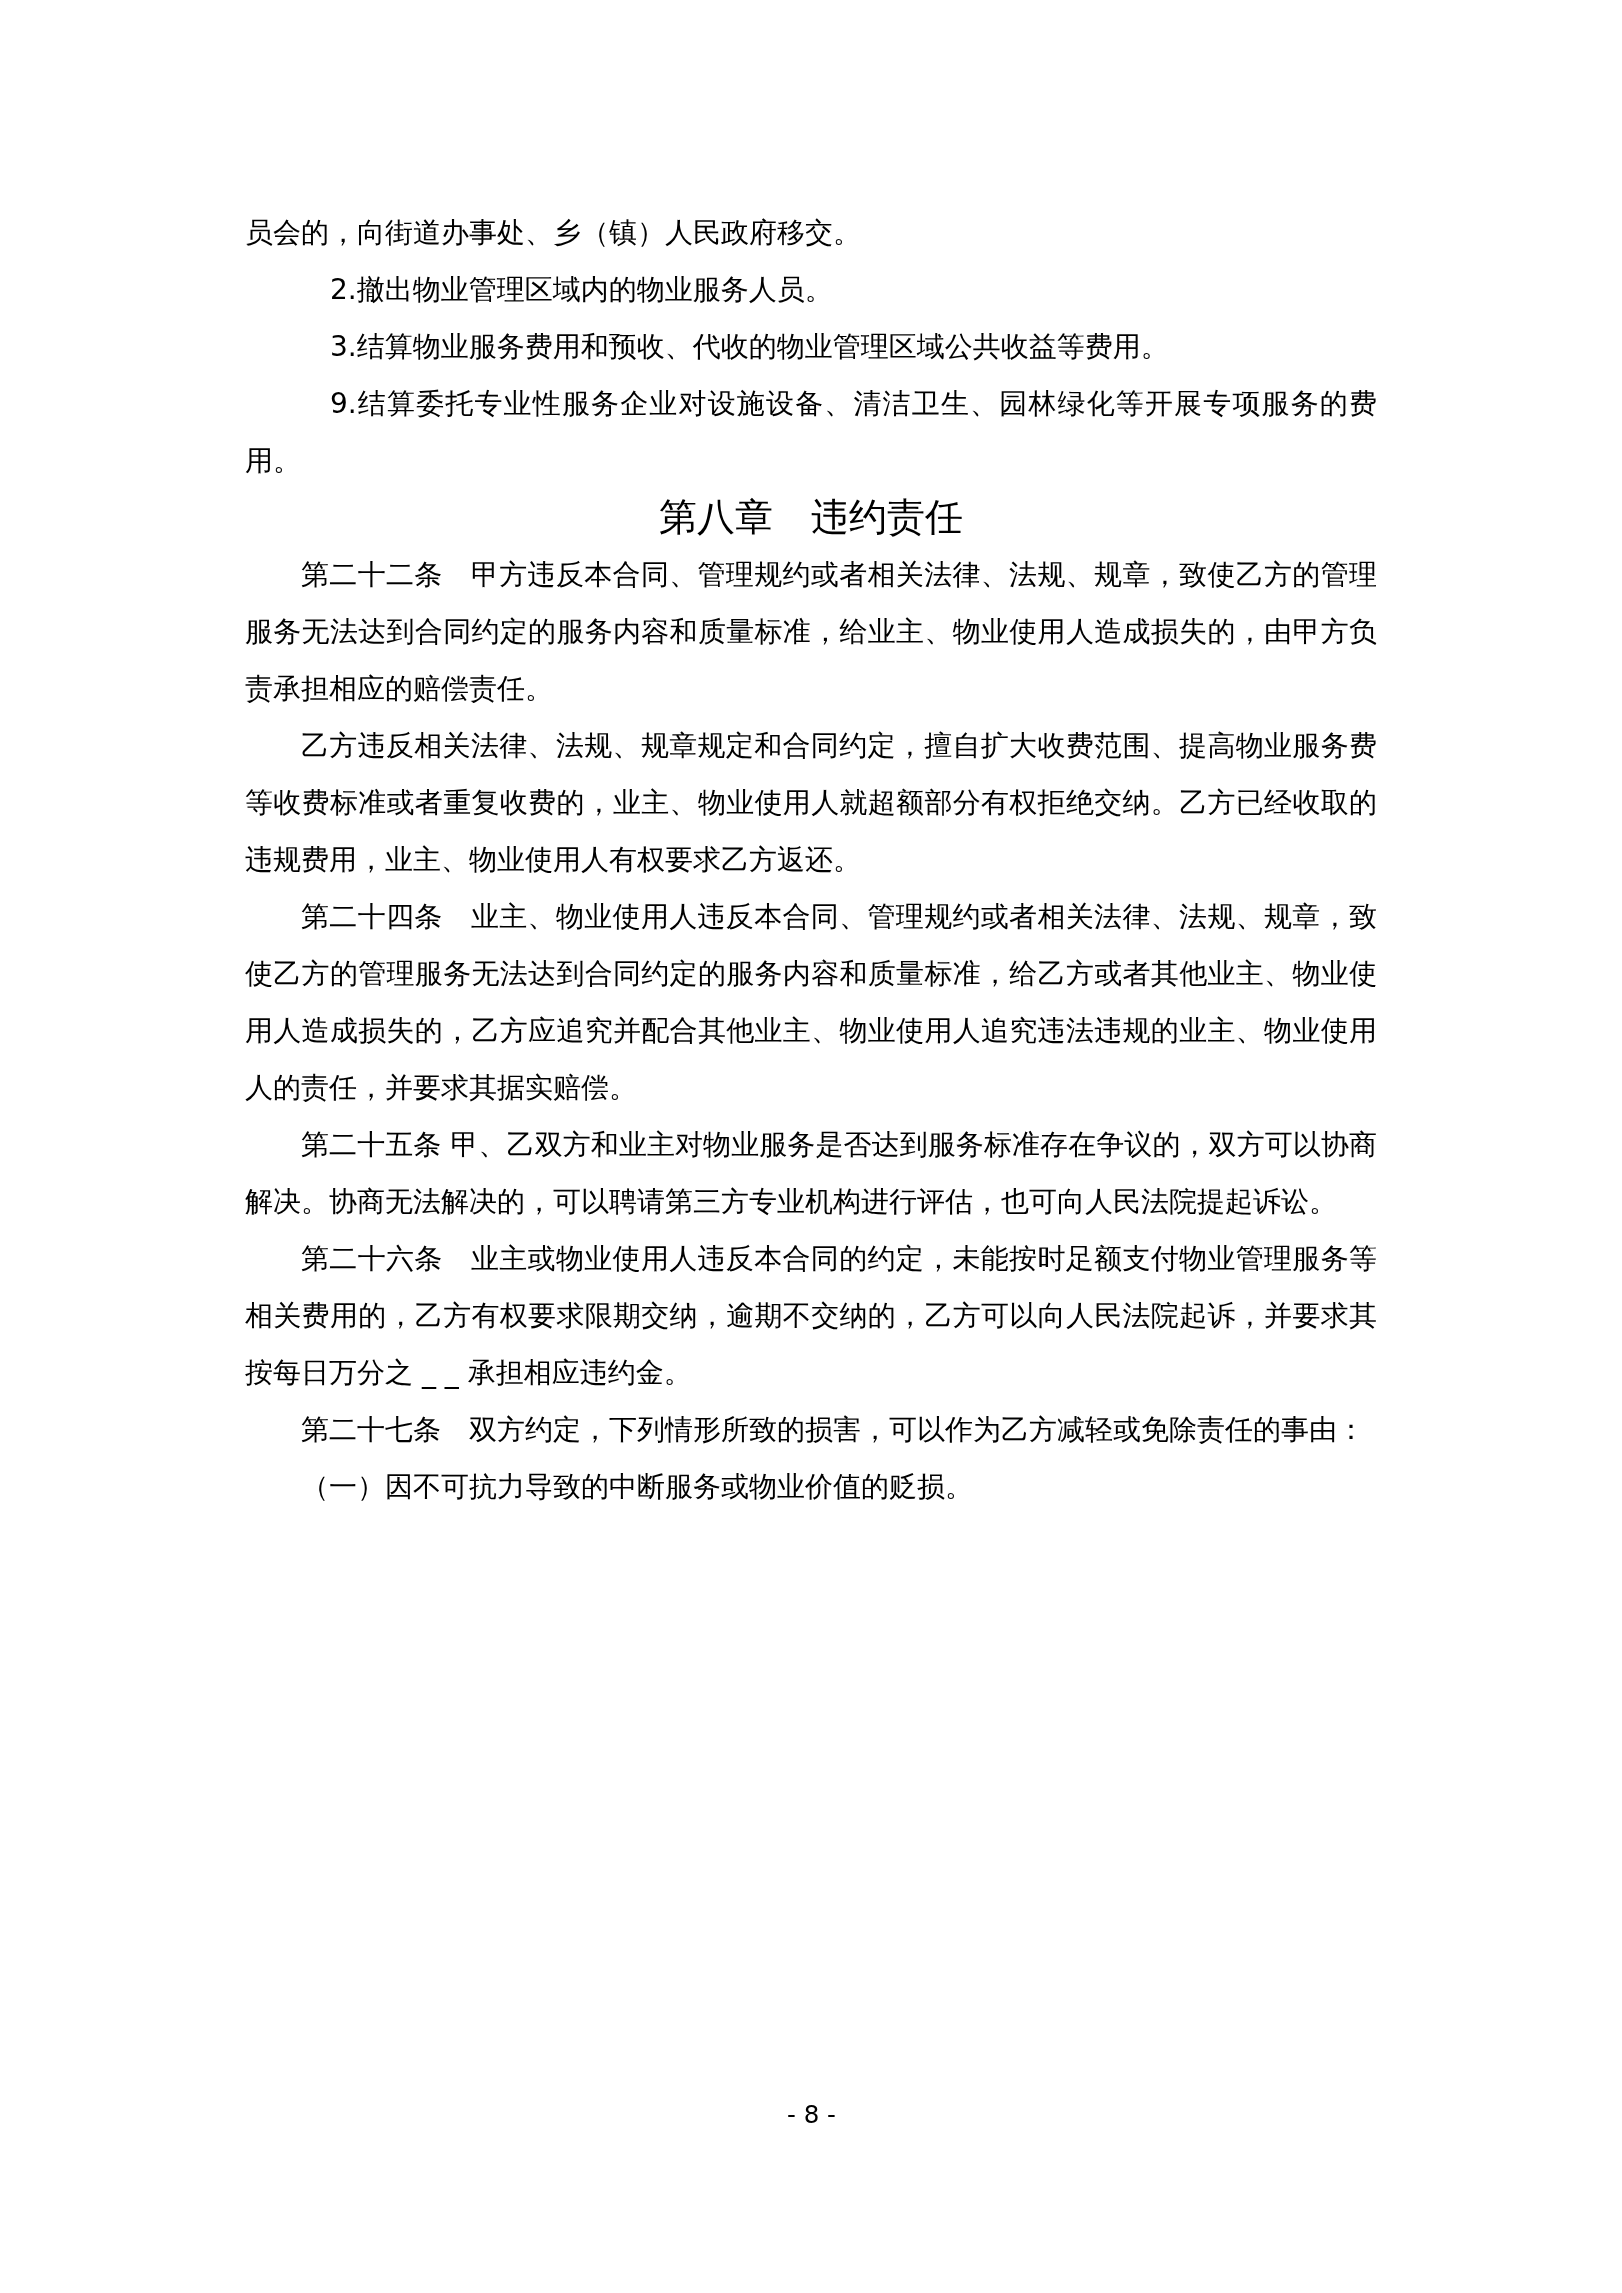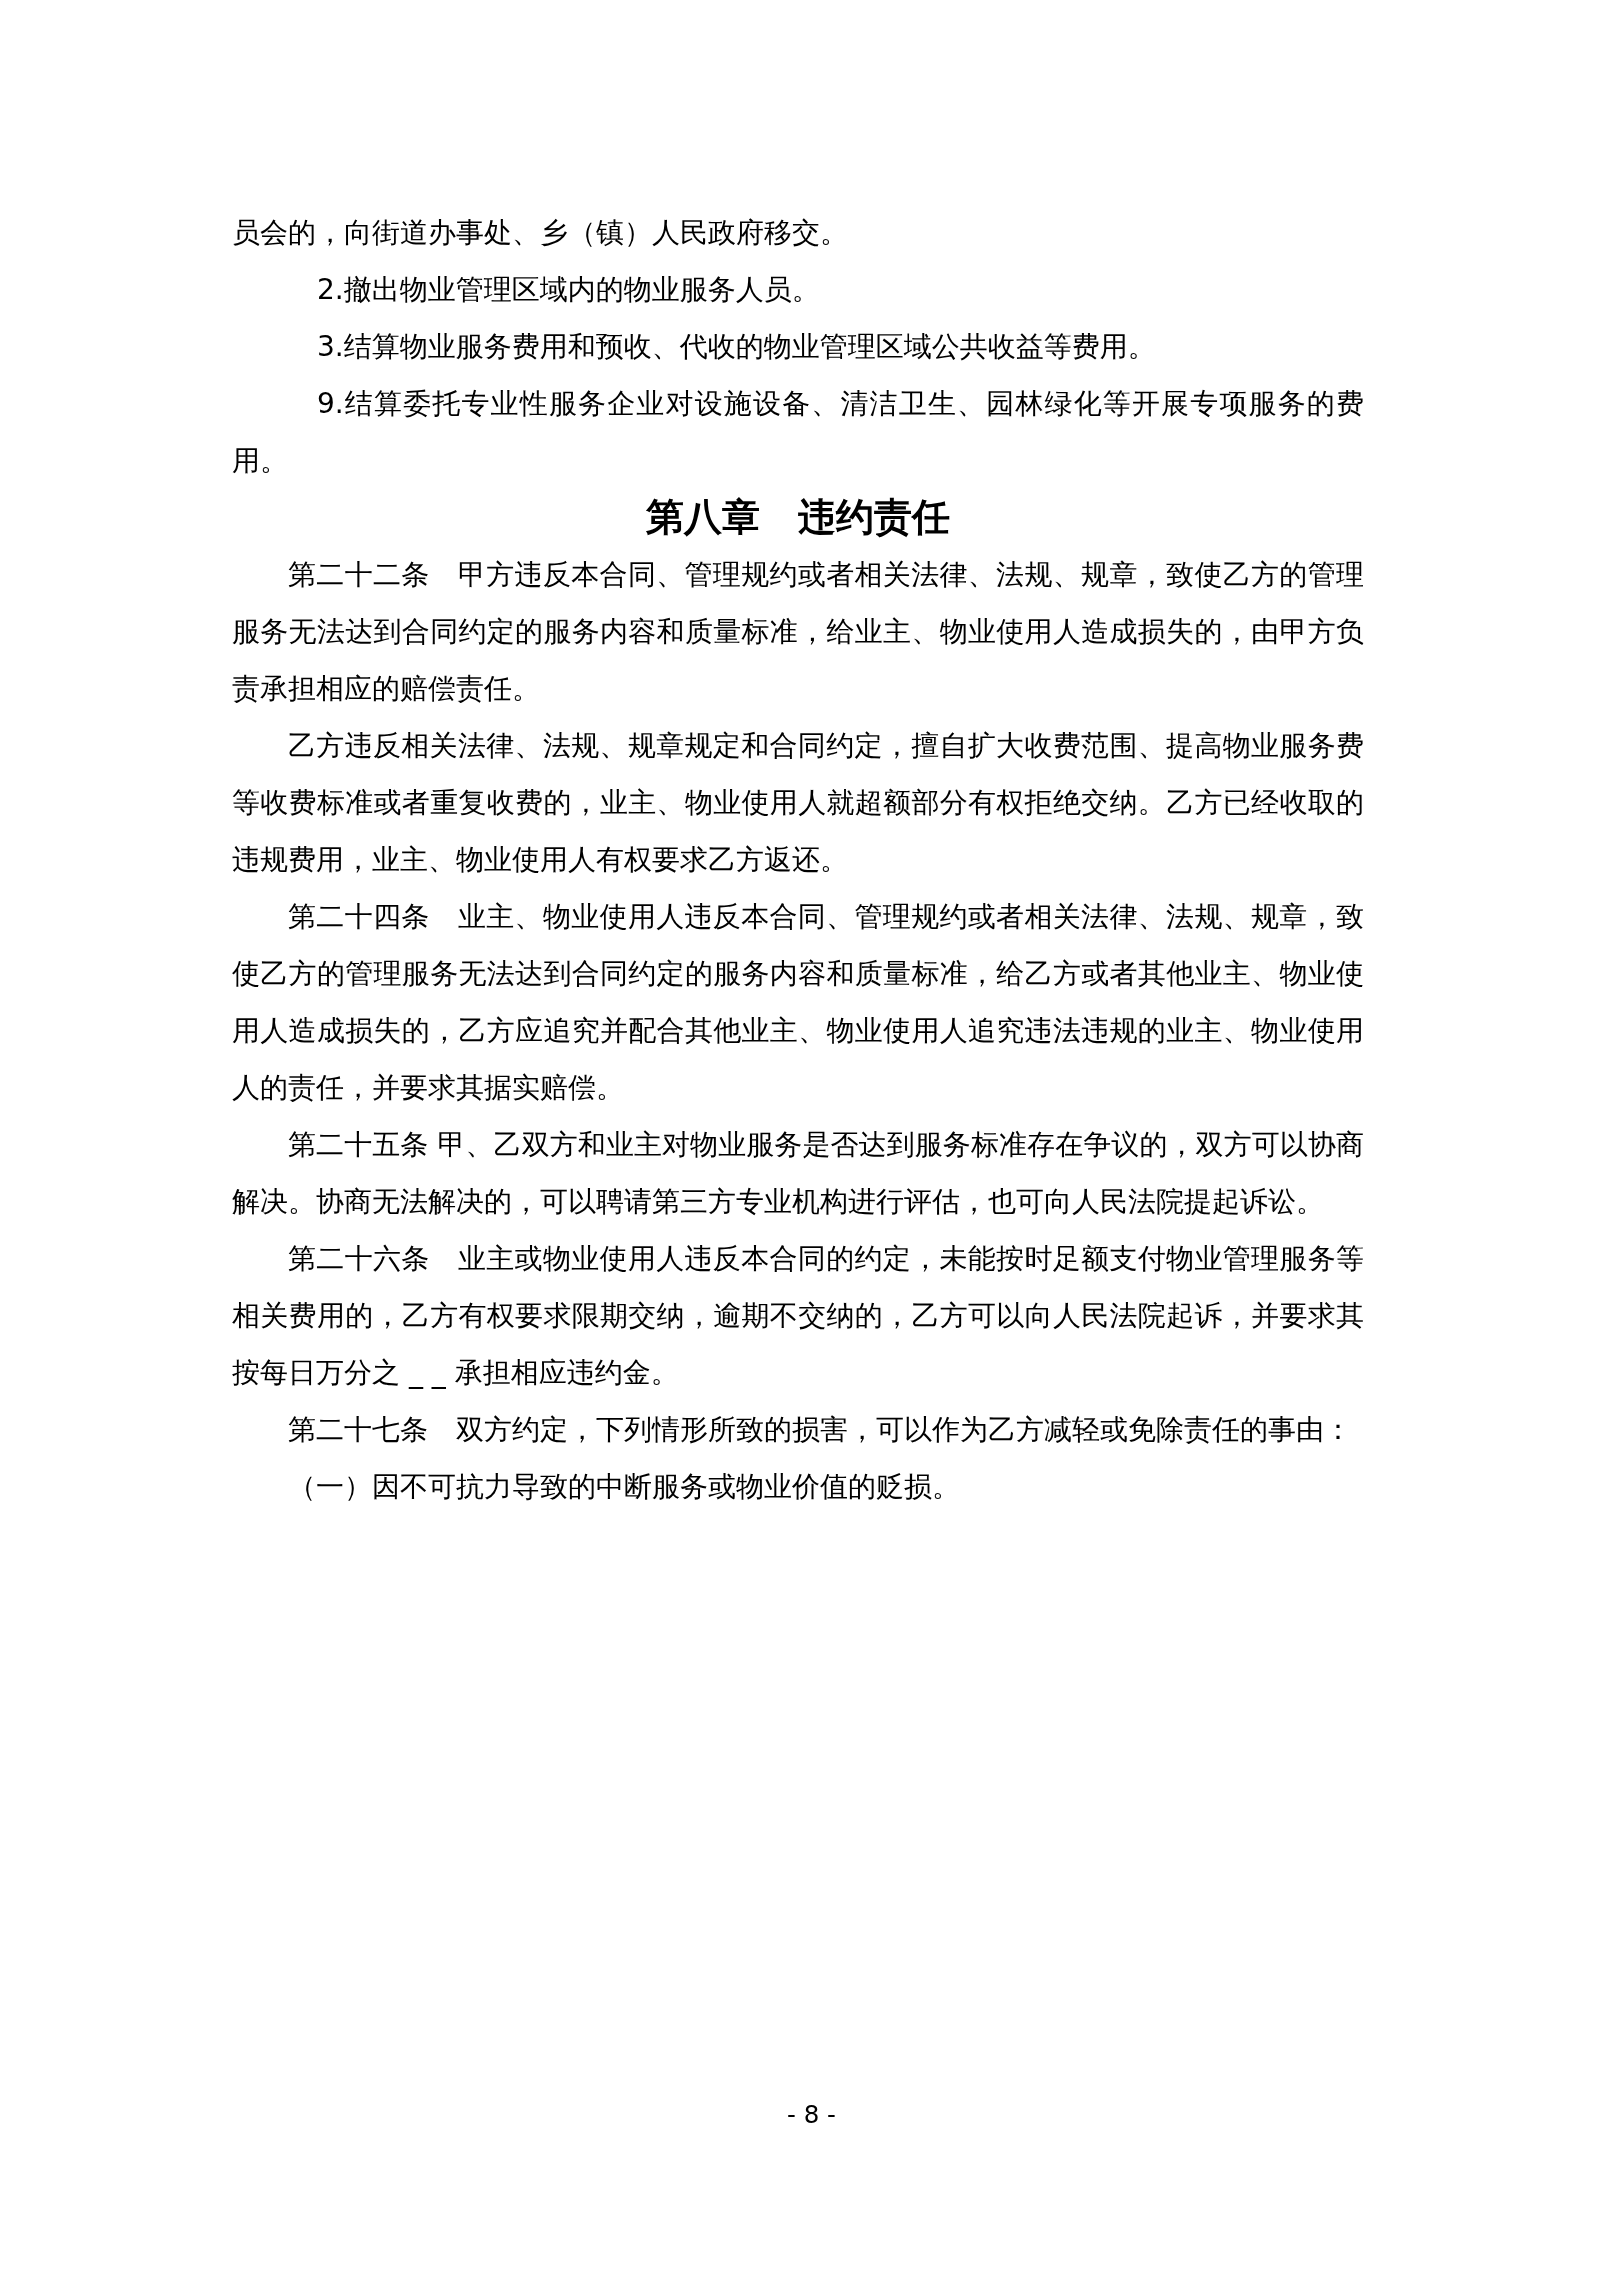--- a/index.html
+++ b/index.html
@@ -11,21 +11,21 @@
     position: relative;
     width: 1623px;
     height: 2294px;
     background: #ffffff;
     overflow: hidden;
     font-family: "DejaVu Sans", sans-serif;
     color: #000000;
   }
   .text-content {
     position: absolute;
-    left: 232px;
+    left: 245px;
     top: 204px;
     width: 1132px;
   }
   p.block {
     margin: 0;
     padding: 0;
     font-size: 28px;
     line-height: 57px;
     color: #000000;
     text-align: justify;
@@ -34,21 +34,21 @@
     overflow-wrap: break-word;
   }
   p.continuation { text-indent: 0; }
   p.list-item    { text-indent: 85px; }
   p.clause       { text-indent: 56px; }
   p.chapter-heading {
     font-size: 38px;
     line-height: 57px;
     text-align: center;
     text-indent: 0;
-    font-weight: bold;
+    font-weight: normal;
   }
   .page-footer {
     position: absolute;
     top: 2097px;
     left: 0;
     width: 1623px;
     text-align: center;
     font-size: 24.5px;
     line-height: 36px;
     color: #000000;

